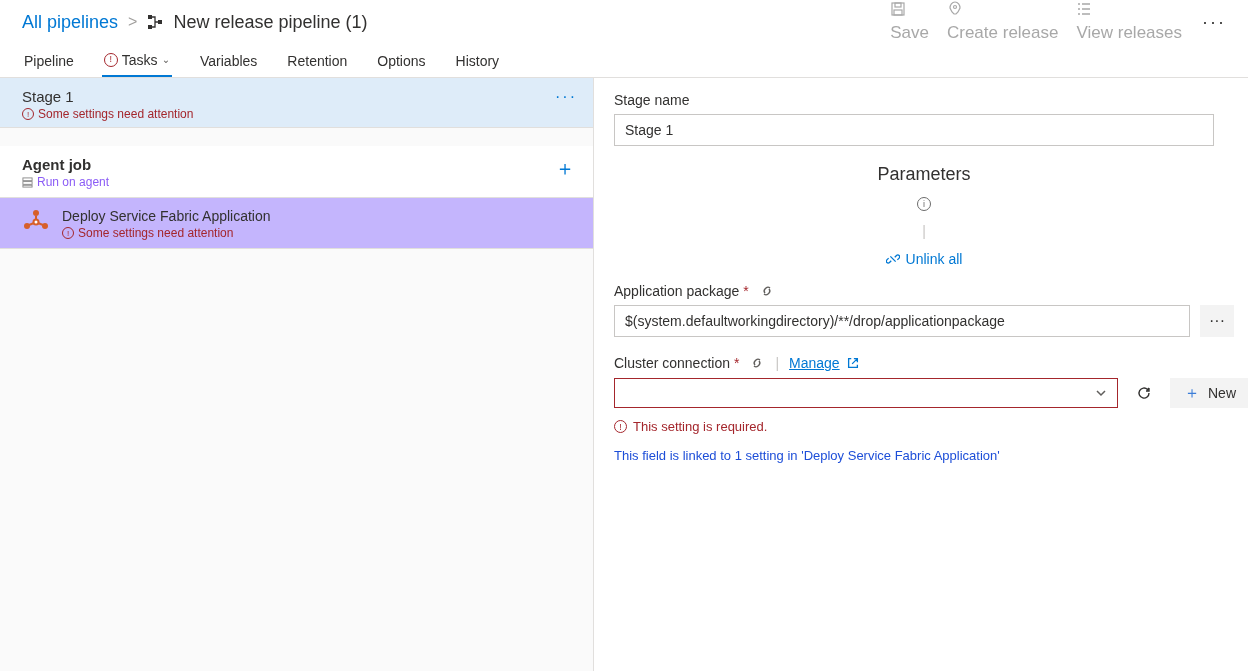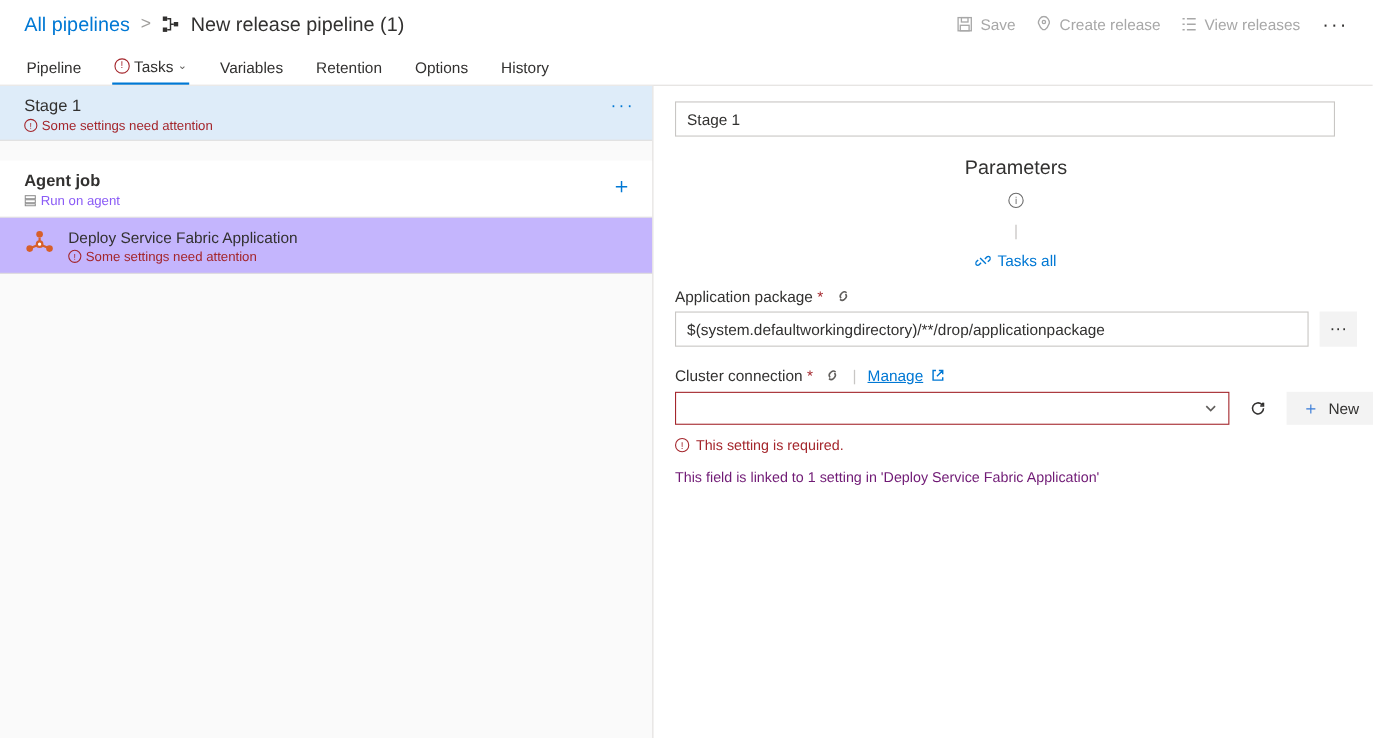--- a/index.html
+++ b/index.html
@@ -40,23 +40,23 @@
   .crumb-link { color: var(--blue); font-size: 18px; }
   .crumb-sep { color: var(--gray); font-size: 16px; }
   .crumb-icon {
     width: 16px; height: 16px;
     display: inline-block;
     position: relative;
   }
   .crumb-title { font-size: 18px; color: var(--text); }
   .hdr-actions { display: flex; align-items: center; gap: 18px; color: var(--icon-gray); }
   .hdr-btn {
-    display: flex; align-items: center; gap: 6px;
+    display: flex; gap: 6px;
     border: none; background: none; padding: 0;
-    color: var(--icon-gray); font-size: 14px; cursor: default;
+    color: var(--icon-gray); font-size: 17px; cursor: default; flex-direction: column;
   }
   .hdr-btn svg { width: 16px; height: 16px; }
   .hdr-more { font-size: 18px; letter-spacing: 2px; padding: 0 2px; cursor: pointer; color:#323130;}
 
   
   .tabs {
     display: flex; align-items: center; gap: 26px;
     padding: 0 22px;
     height: 34px;
     border-bottom: 1px solid var(--light-border);
@@ -178,21 +178,21 @@
   .select .caret{ color:#605e5c; }
   .new-btn {
     height:30px; padding:0 14px;
     background:#f3f3f3; border:none;
     display:flex; align-items:center; gap:8px;
     cursor:pointer; font-size:14px; color:#323130;
   }
   .new-btn .plus-s{ color:#3b7dd8; font-size:16px; }
 
   .err-msg { display:flex; align-items:center; gap:6px; color:var(--red); font-size:13px; margin-top:10px;}
-  .hint { color:#701a75; font-size:13px; margin-top:14px; }
+  .hint { color:#1d4ed8; font-size:13px; margin-top:14px; }
 
   .link-glyph { width:16px; height:16px; }
 </style>
 </head>
 <body>
 
 <div class="header">
   <div class="crumbs">
     <a class="crumb-link">All pipelines</a>
     <span class="crumb-sep">&gt;</span>
@@ -296,32 +296,33 @@
           <span>Some settings need attention</span>
         </span>
       </div>
     </div>
 
   </div>
 
   <div class="right">
 
     <div class="fld">
+      <div class="lbl">Stage name</div>
       <input class="txt wide" type="text" value="Stage 1" style="">
     </div>
 
     <div class="param-hdr">
       <h3>Parameters</h3>
       <span class="info-ico">i</span>
       <span class="vbar">|</span>
       <a class="link">
         <svg class="link-ico" viewBox="0 0 16 16" fill="none" stroke="#0078d4" stroke-width="1.5">
             <path d="M6 10l-2 2a2 2 0 01-3-3l2-2M10 6l2-2a2 2 0 013 3l-2 2M5 5l6 6"></path>
           </svg>
-        <span>Tasks all</span>
+        <span>Unlink all</span>
       </a>
     </div>
 
     <div class="fld">
       <div class="lbl">
         <span>Application package</span>
         <span class="req">*</span>
         <svg class="link-glyph" viewBox="0 0 16 16" fill="none" stroke="#605e5c" stroke-width="1.4">
             <path d="M6 10a3 3 0 010-4l1-1a3 3 0 014 0M10 6a3 3 0 010 4l-1 1a3 3 0 01-4 0"></path>
           </svg>

